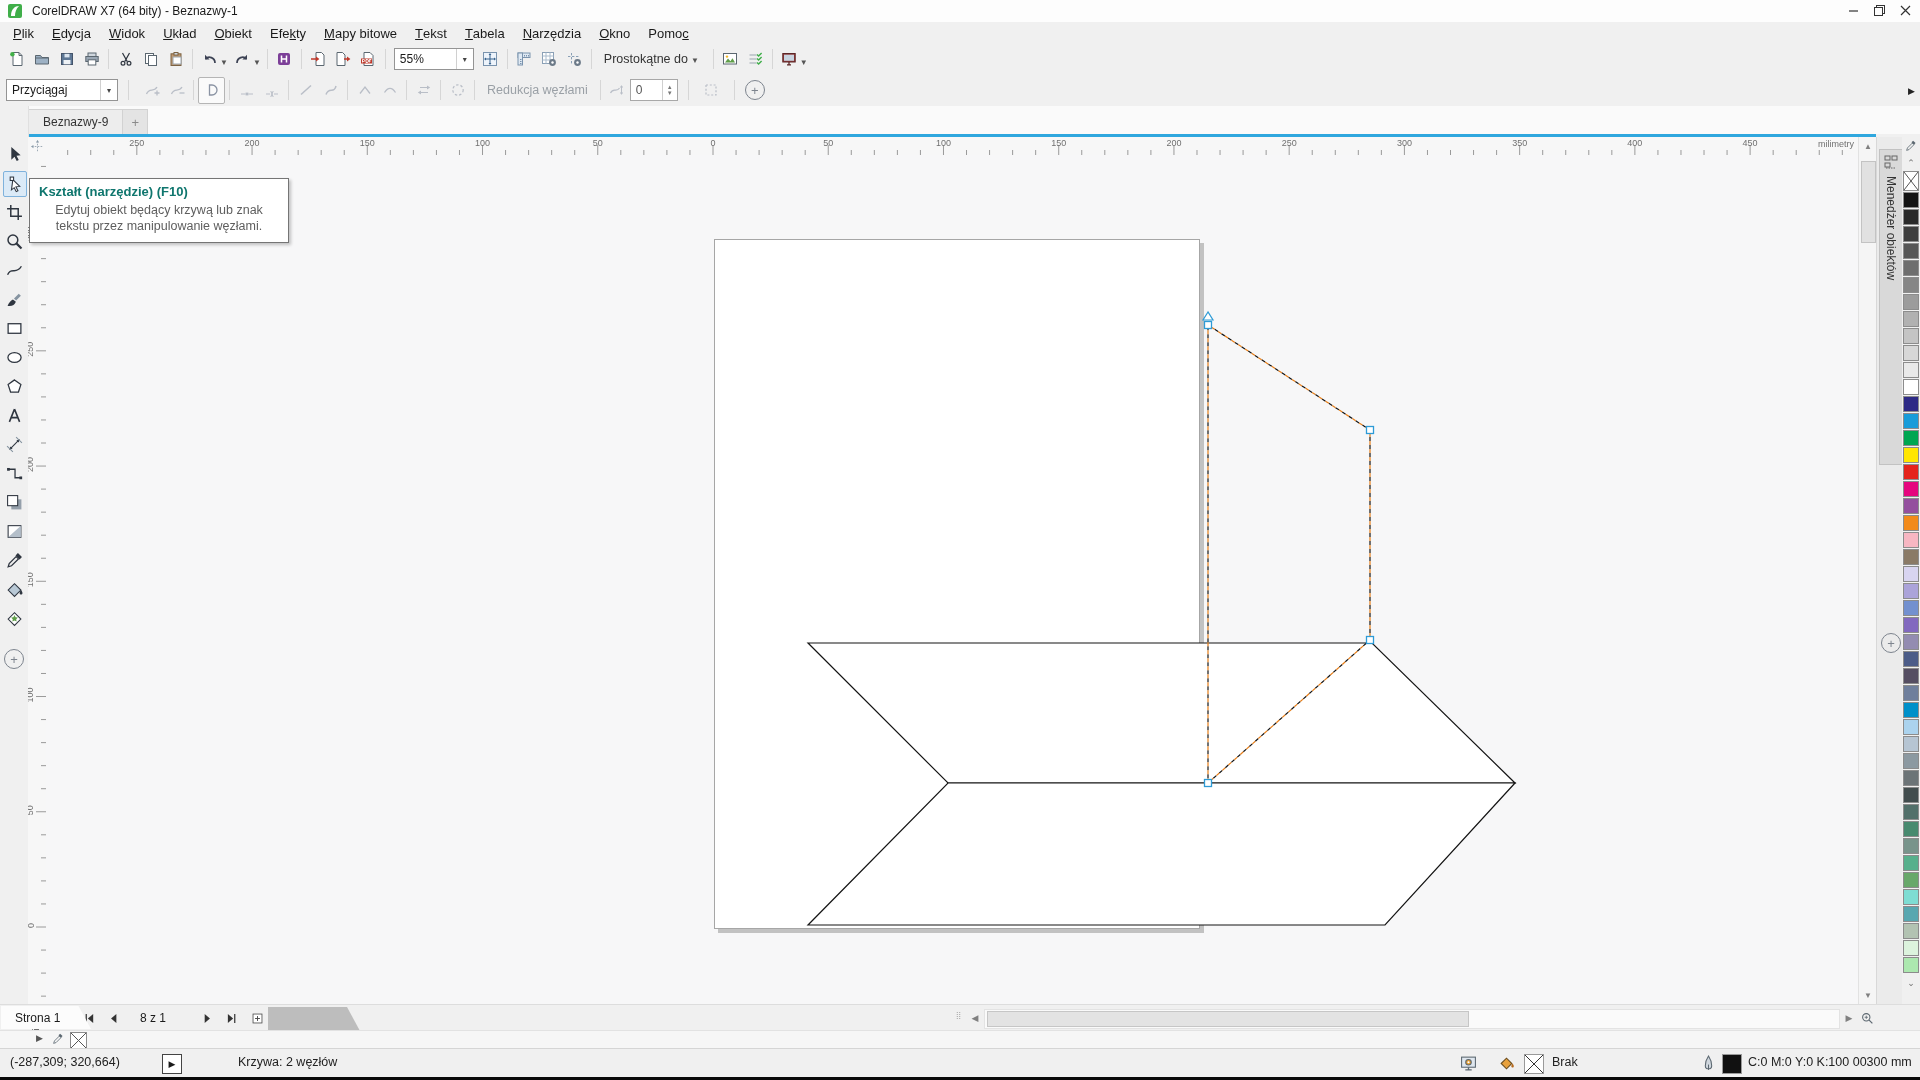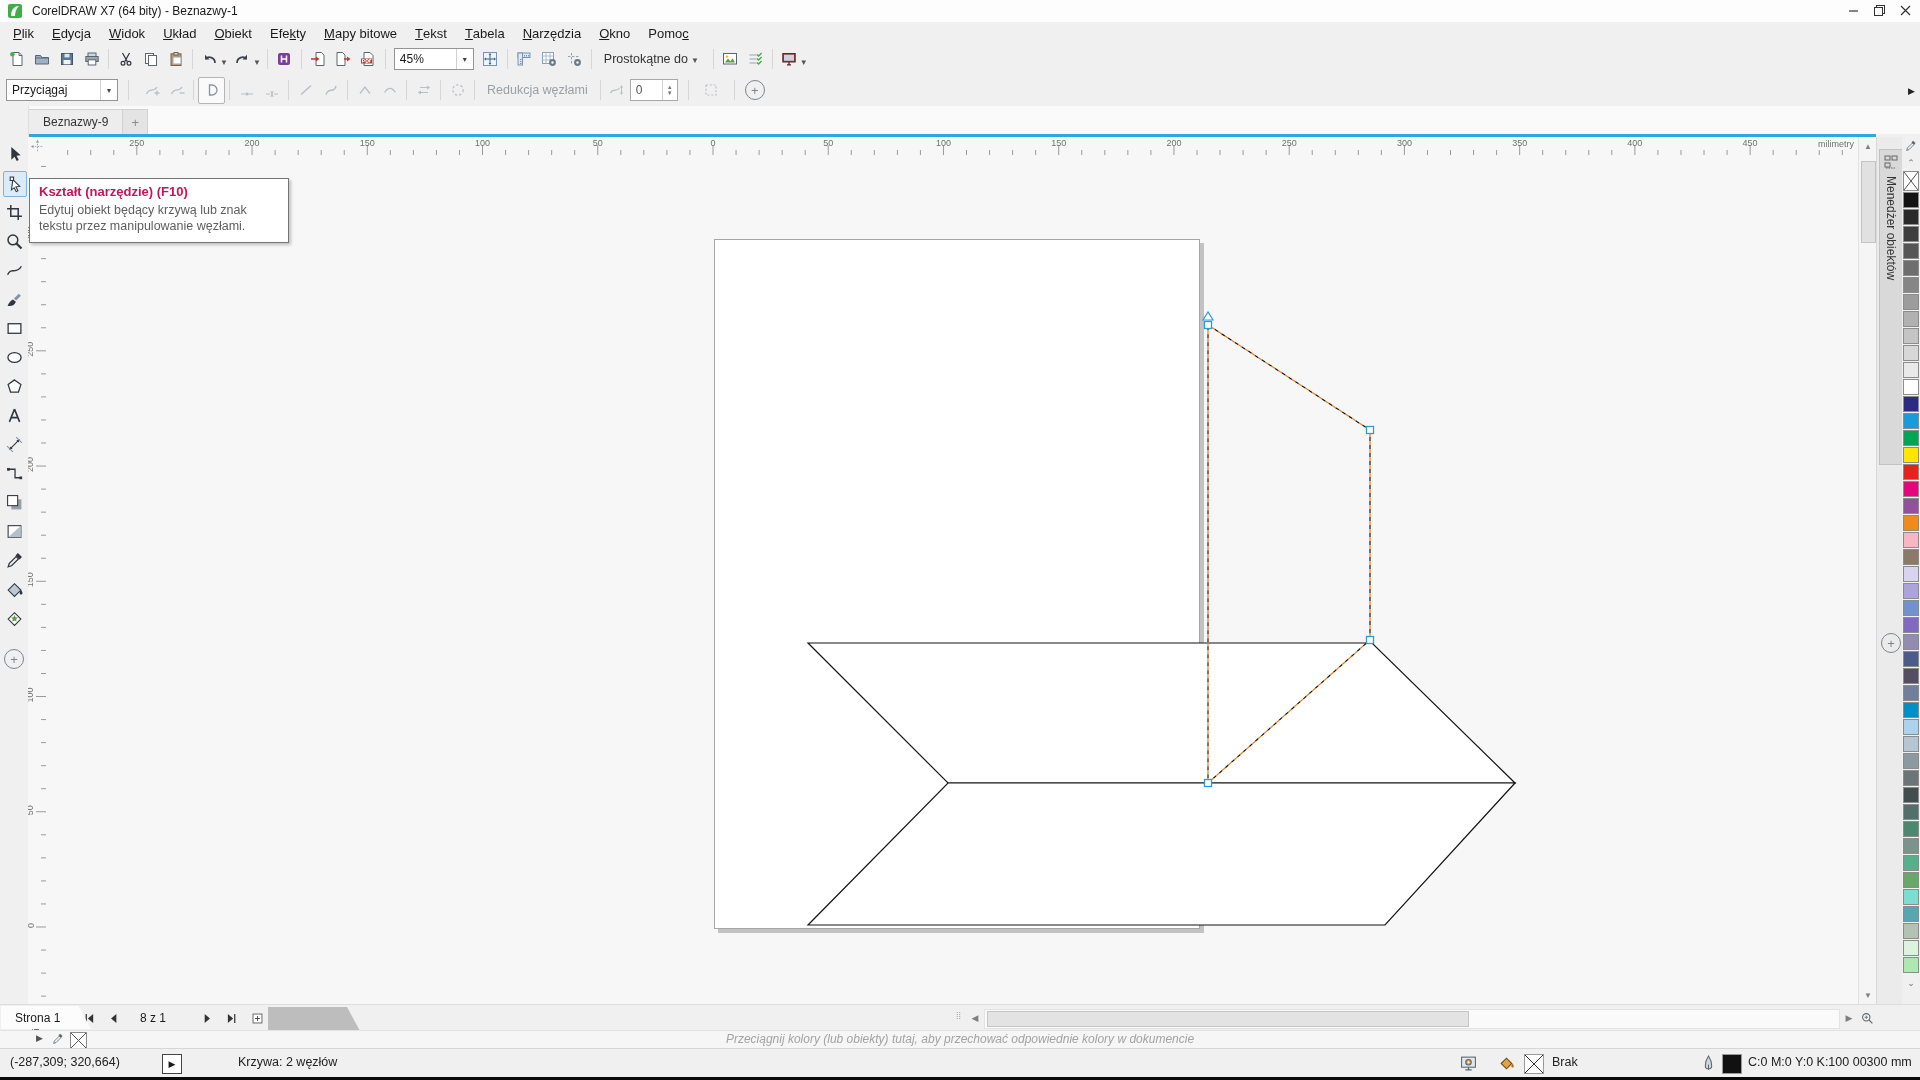--- a/index.html
+++ b/index.html
@@ -47,22 +47,22 @@
   .pluscirc{position:absolute;width:18px;height:18px;border-radius:50%;border:1.4px solid #7d848e;color:#7d848e;
             display:flex;align-items:center;justify-content:center;font-size:13px;line-height:1;}
   #rcorner{left:28px;top:137px;width:18px;height:18px;background:#f7f7f7;border-bottom:1px solid #cfcfcf;border-right:1px solid #e2e2e2;display:flex;align-items:center;justify-content:center;}
   #hruler{left:46px;top:137px;width:1812px;height:18px;background:#f7f7f7;border-bottom:1px solid #cfcfcf;}
   #vruler{left:28px;top:155px;width:18px;height:849px;background:#f7f7f7;border-right:1px solid #cfcfcf;}
   #canvas{left:46px;top:155px;width:1812px;height:849px;background:#f7f7f8;}
   #page{position:absolute;background:#fff;border:1px solid #a6a6a6;box-shadow:4px 4px 0 0 #c2c2c2;}
   #drawsvg{position:absolute;left:0;top:0;}
   
   #tooltip{left:29px;top:178px;width:240px;background:#fff;border:1px solid #757575;box-shadow:2px 2px 3px rgba(0,0,0,.22);padding:5px 9px 7px 9px;z-index:50;}
-  #tooltip .tt{font-weight:bold;font-size:13px;color:#be185d;margin-bottom:3px;}
-  #tooltip .tb{font-size:12.5px;color:#5e5e5e;line-height:1.3;}
+  #tooltip .tt{font-weight:bold;font-size:13px;color:#0f766e;margin-bottom:3px;}
+  #tooltip .tb{font-size:12.5px;color:#5e5e5e;line-height:1.3;text-align:center;}
   
   #vscroll{left:1858px;top:137px;width:18px;height:867px;background:#f5f5f5;border-left:1px solid #e2e2e2;}
   .sbtn{position:absolute;width:18px;height:18px;display:flex;align-items:center;justify-content:center;color:#808080;font-size:8px;}
   #vthumb{position:absolute;left:2px;top:24px;width:13px;height:80px;background:#e1e1e1;border:1px solid #c3c3c3;}
   
   #dockstrip{left:1876px;top:137px;width:26px;height:867px;background:#ebebeb;border-left:1px solid #d8d8d8;}
   #docktab{position:absolute;left:2px;top:12px;width:22px;height:310px;background:#d9d9d9;border:1px solid #c2c2c2;display:flex;flex-direction:column;align-items:center;padding-top:4px;}
   #docktab .vtext{writing-mode:vertical-rl;font-size:12px;color:#333;margin-top:6px;white-space:nowrap;}
   #palette{left:1902px;top:137px;width:18px;height:867px;background:#f0f0f0;}
   .swatch{width:16px;height:16px;border:1px solid #8c8c8c;margin:0 0 1px 1px;box-sizing:border-box;}
@@ -227,21 +227,21 @@
         <span class="tbtn">
           <svg viewBox="0 0 16 16" width="16" height="16">
             <path d="M4 1.5h6l3 3V14.5H4z" fill="#fff" stroke="#5b6770"></path>
             <rect x="1" y="7.5" width="11" height="5" fill="#c0392b"></rect>
             <path d="M2.5 11.5v-3h1.2a1 1 0 0 1 0 2H2.5M6 8.5v3h1a1.5 1.5 0 0 0 0-3zM9.3 11.5v-3h2M9.3 10h1.4" stroke="#fff" stroke-width="0.9" fill="none"></path>
           </svg>
         </span>
         <span class="sep"></span>
       </span>
     <div class="combo" style="width:78px;margin:0 4px">
-      <span class="cv">45%</span>
+      <span class="cv">55%</span>
       <span class="ca">▾</span>
     </div>
     <span class="grp" id="tb-b">
         <span class="tbtn">
           <svg viewBox="0 0 16 16" width="16" height="16">
             <rect x="1.5" y="1.5" width="13" height="13" fill="#eef4fb" stroke="#7a93ad"></rect>
             <path d="M8 3.5v9M3.5 8h9" stroke="#35618c"></path>
             <path d="M8 2l1.4 2H6.6zM8 14l1.4-2H6.6zM2 8l2-1.4v2.8zM14 8l-2-1.4v2.8z" fill="#35618c"></path>
           </svg>
         </span>
@@ -857,21 +857,20 @@
       <svg width="13" height="13" viewBox="0 0 16 16">
           <path d="M2 14l1-3 6-6 2 2-6 6z" fill="none" stroke="#5b6770"></path>
           <path d="M8 4l2-2 3 3-2 2z" fill="#5b6770"></path>
         </svg>
     </div>
     <div class="abs" style="left:70px;top:1px;width:15px;height:15px;border:1px solid #8c8c8c;background:#fff">
       <svg width="15" height="15" viewBox="0 0 15 15" style="display:block">
           <path d="M0 0l15 15M15 0L0 15" stroke="#555"></path>
         </svg>
     </div>
-    <div class="hint">Przeciągnij kolory (lub obiekty) tutaj, aby przechować odpowiednie kolory w dokumencie</div>
   </div>
 
   <div id="statusbar" class="abs">
     <span class="stxt" style="left:10px">(-287,309; 320,664)</span>
     <span class="abs" style="left:162px;top:5px;width:18px;height:18px;border:1px solid #444;background:#fff;display:flex;align-items:center;justify-content:center">
         <span style="font-size:9px">▶</span>
       </span>
     <span class="stxt" style="left:238px">Krzywa: 2 węzłów</span>
     <span class="sic" style="left:1458px">
       <svg viewBox="0 0 16 16">

